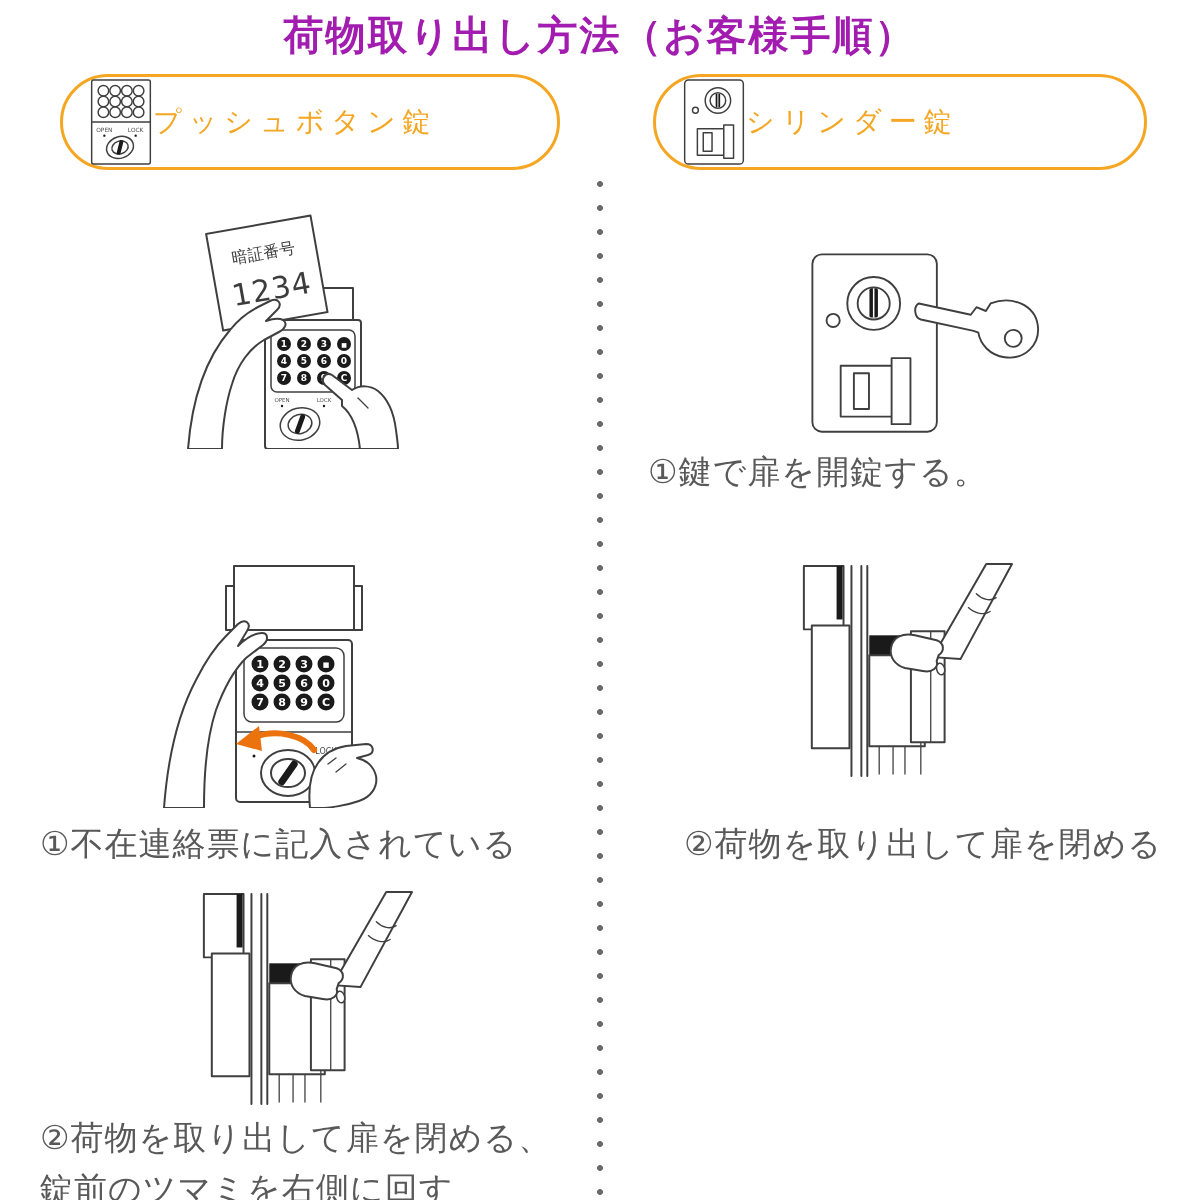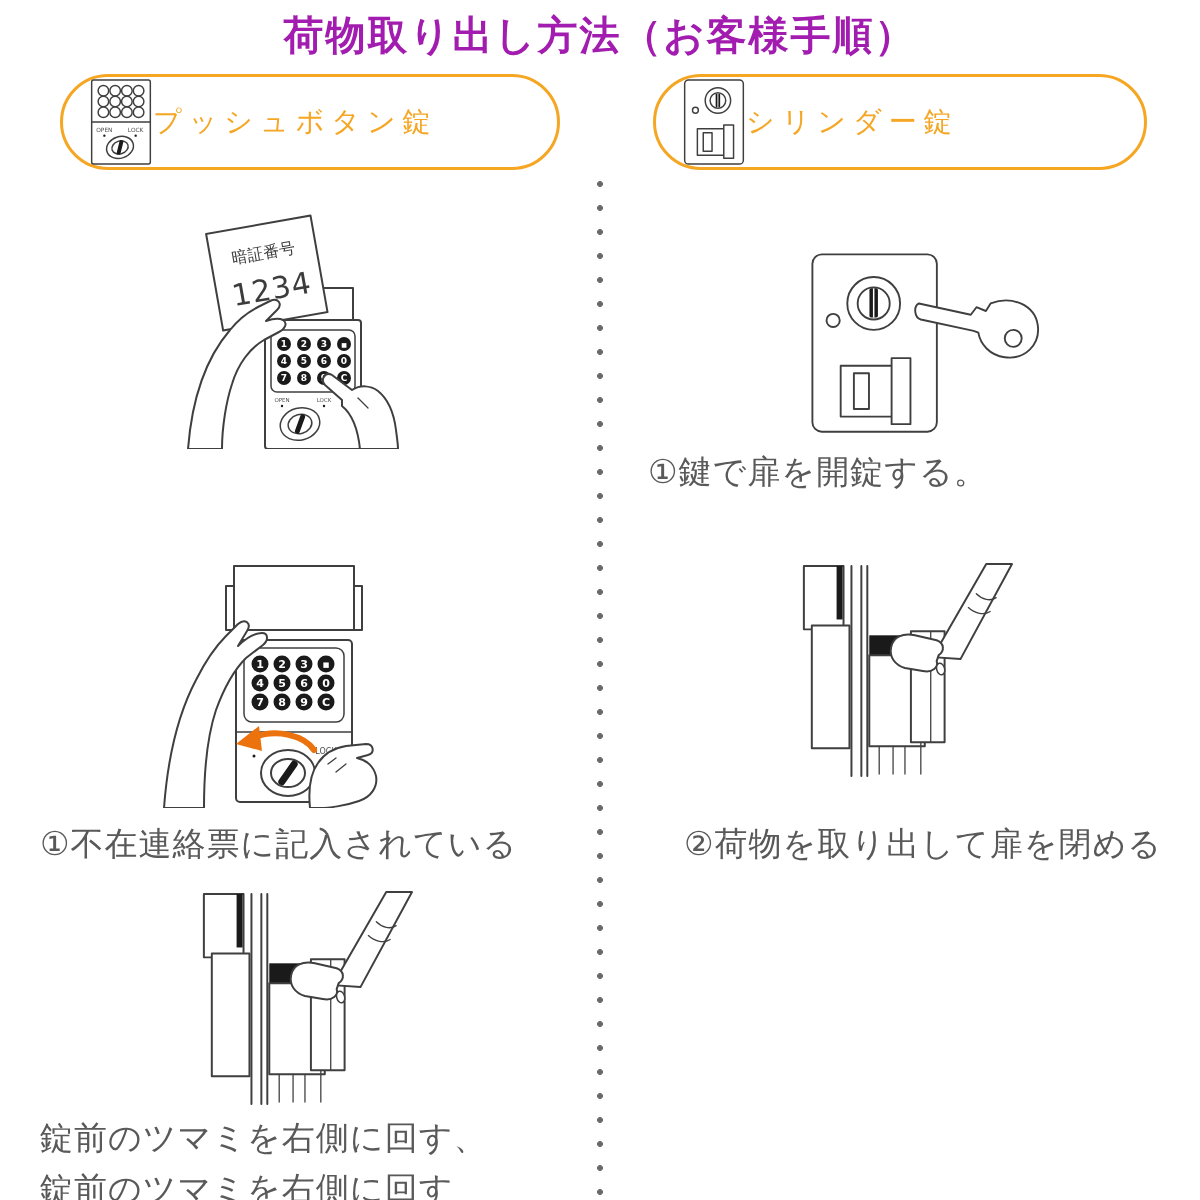--- a/index.html
+++ b/index.html
@@ -311,17 +311,17 @@
     <g>
       <path class="shape" d="M152,98 L206,4 L232,4 L180,100 Z"></path>
       <path class="ln-thin" d="M188,48 C194,54 204,56 210,52"></path>
       <path class="ln-thin" d="M196,34 C202,40 210,42 216,38"></path>
       <path class="shape" d="M158,96 C164,92 164,84 156,81 L134,76 C122,73 112,78 110,88 C108,98 114,106 124,109 L142,112 C152,114 158,108 156,102 Z"></path>
       <ellipse class="shape-thin" cx="160" cy="110" rx="4" ry="6" transform="rotate(-15 160 110)"></ellipse>
     </g>
   </svg>
 
   <div class="step-text step-l3">
-    <div>錠前のツマミを右側に回す、</div>
+    <div>②荷物を取り出して扉を閉める、</div>
     <div>錠前のツマミを右側に回す</div>
   </div>
 
 </div>
 
 </body></html>

